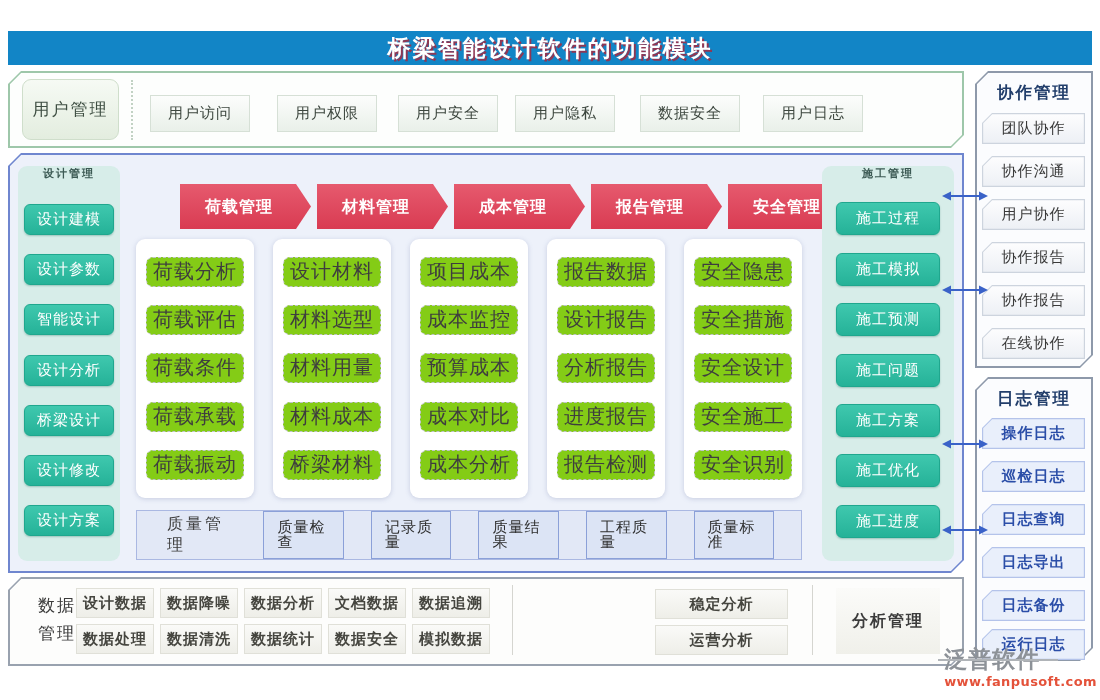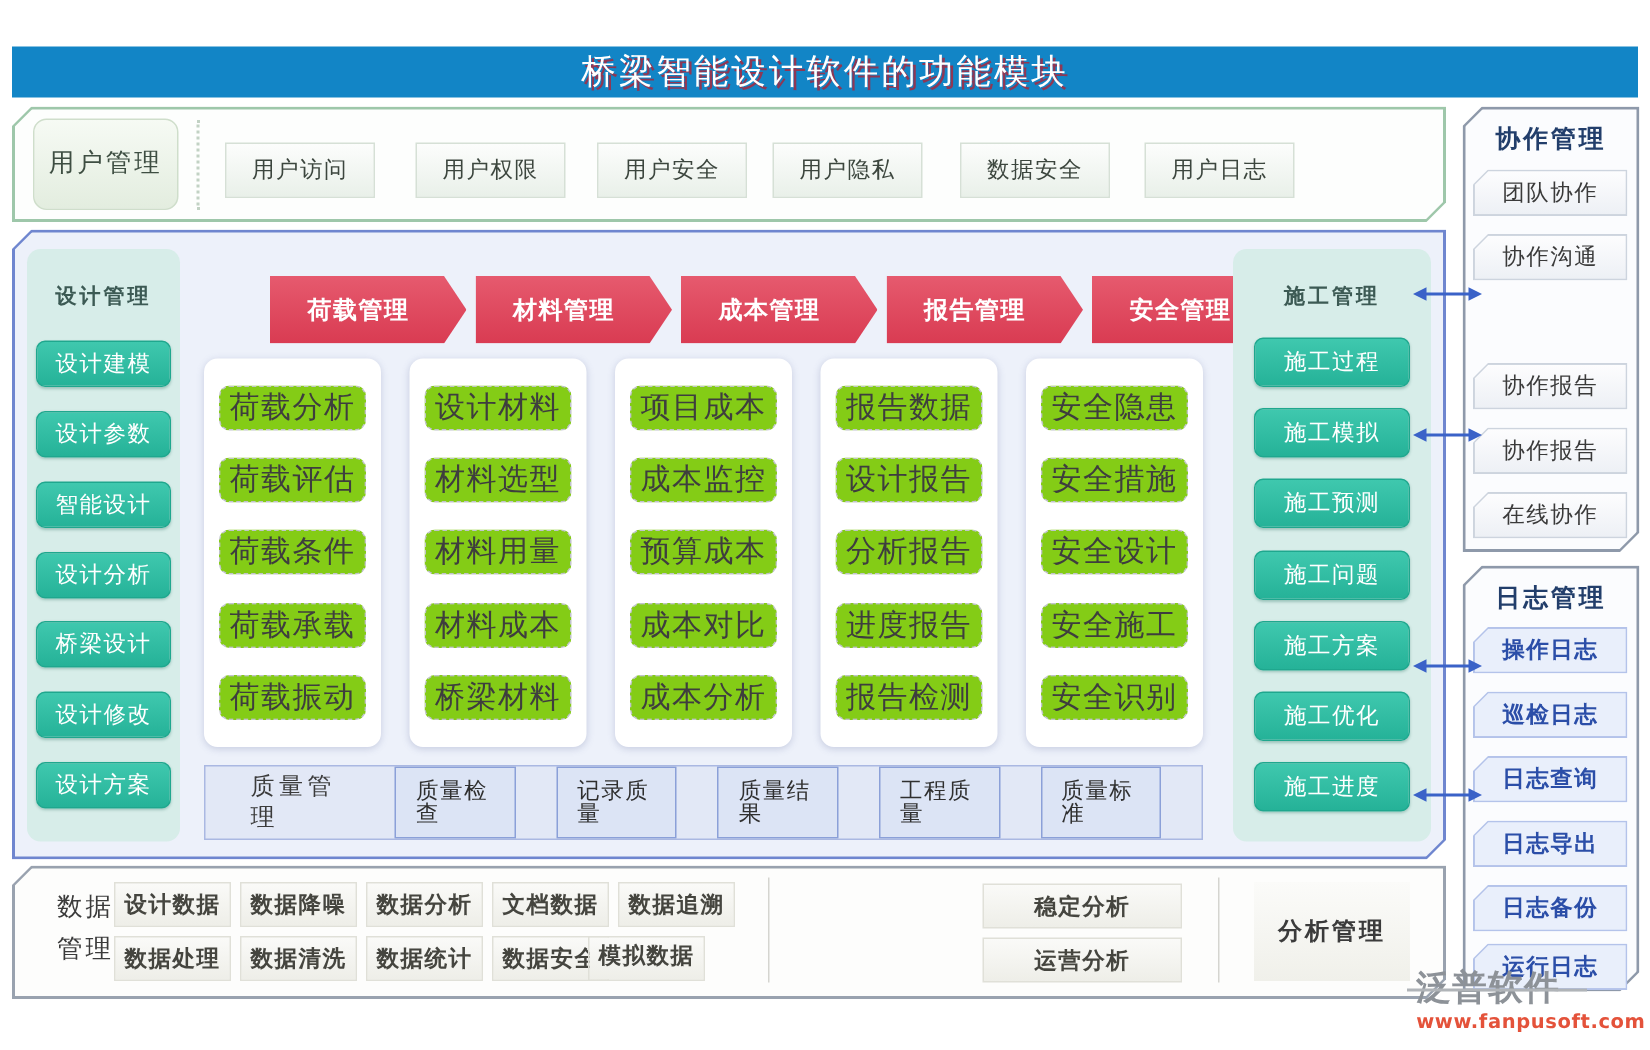--- a/index.html
+++ b/index.html
@@ -8,21 +8,21 @@
     position:relative; width:1100px; height:700px; margin:0 auto;
     background:#fff; overflow:hidden;
     font-family:"DejaVu Sans", sans-serif;
   }
   .abs { position:absolute; }
 
   
   .title-bar {
     left:8px; top:31px; width:1084px; height:34px;
     background:#1285c6; color:#fff; text-align:center;
-    font-size:23px; font-weight:normal; line-height:34px; letter-spacing:2px;
+    font-size:23px; font-weight:bold; line-height:34px; letter-spacing:2px;
     text-shadow:2px 2px 0 rgba(185,30,45,.75);
   }
 
   
   .ch { clip-path:polygon(13px 0, 100% 0, 100% calc(100% - 13px), calc(100% - 13px) 100%, 0 100%, 0 13px); }
   .ch > .in { position:absolute; inset:1.6px; clip-path:polygon(12px 0, 100% 0, 100% calc(100% - 12px), calc(100% - 12px) 100%, 0 100%, 0 12px); }
 
   .top-panel    { left:8px;   top:71px;  width:956px; height:77px;  background:#9ec7aa; }
   .top-panel .in{ background:#fdfefd; }
   .main-panel   { left:8px;   top:153px; width:956px; height:420px; background:#6f86cf; }
@@ -50,21 +50,21 @@
     font-size:15px; text-align:center; line-height:35px; letter-spacing:1px;
   }
 
   
   .teal-side {
     background:#d7ede9; border-radius:9px;
     display:flex; flex-direction:column; align-items:center;
   }
   .design-side { left:18px;  top:166px; width:102px; height:395px; }
   .constr-side { left:822px; top:166px; width:132px; height:395px; }
-  .side-hd { margin-top:23px; font-size:14px; font-weight:600; color:#3c5a54; letter-spacing:2px; }
+  .side-hd { margin-top:0; font-size:11px; font-weight:600; color:#3c5a54; letter-spacing:2px; }
   .side-btns { flex:1; width:100%; display:flex; flex-direction:column; justify-content:space-evenly; align-items:center; padding:4px 0 6px; }
   .tbtn {
     display:block; background:linear-gradient(180deg,#3fc8ae,#25b298);
     border:1px solid #1fa78e; border-radius:6px; color:#fff;
     font-size:15px; text-align:center; letter-spacing:1px;
     box-shadow:0 1px 2px rgba(0,90,70,.28); cursor:default;
   }
   .design-side .tbtn { width:90px;  height:31px; line-height:29px; }
   .constr-side .tbtn { width:104px; height:33px; line-height:31px; }
 
@@ -245,20 +245,23 @@
   <div class="abs ch collab-panel">
       <div class="in"></div>
     </div>
   <div class="abs col-hd" style="left:975px; top:82px; width:118px;">协作管理</div>
   <div class="abs fold collab-item" style="left:982px; top:113px;">
       <div class="fin">团队协作</div>
     </div>
   <div class="abs fold collab-item" style="left:982px; top:156px;">
       <div class="fin">协作沟通</div>
     </div>
+  <div class="abs fold collab-item" style="left:982px; top:199px;">
+      <div class="fin">用户协作</div>
+    </div>
   <div class="abs fold collab-item" style="left:982px; top:242px;">
       <div class="fin">协作报告</div>
     </div>
   <div class="abs fold collab-item" style="left:982px; top:285px;">
       <div class="fin">协作报告</div>
     </div>
   <div class="abs fold collab-item" style="left:982px; top:328px;">
       <div class="fin">在线协作</div>
     </div>
 
@@ -315,21 +318,21 @@
   </div>
   <div class="abs gbtn" style="left:76px;  top:588px; width:78px;">设计数据</div>
   <div class="abs gbtn" style="left:160px; top:588px; width:78px;">数据降噪</div>
   <div class="abs gbtn" style="left:244px; top:588px; width:78px;">数据分析</div>
   <div class="abs gbtn" style="left:328px; top:588px; width:78px;">文档数据</div>
   <div class="abs gbtn" style="left:412px; top:588px; width:78px;">数据追溯</div>
   <div class="abs gbtn" style="left:76px;  top:624px; width:78px;">数据处理</div>
   <div class="abs gbtn" style="left:160px; top:624px; width:78px;">数据清洗</div>
   <div class="abs gbtn" style="left:244px; top:624px; width:78px;">数据统计</div>
   <div class="abs gbtn" style="left:328px; top:624px; width:78px;">数据安全</div>
-  <div class="abs gbtn" style="left:392px; top:624px; width:78px;font-family:Liberation Mono, monospace;">模拟数据</div>
+  <div class="abs gbtn" style="left:412px; top:624px; width:78px;">模拟数据</div>
   <div class="abs vdiv" style="left:512px;"></div>
   <div class="abs gbtn" style="left:655px; top:589px; width:133px;">稳定分析</div>
   <div class="abs gbtn" style="left:655px; top:625px; width:133px;">运营分析</div>
   <div class="abs vdiv" style="left:812px;"></div>
   <div class="abs ana-label">
     <span>分析</span>
     <span>管理</span>
   </div>
 
   <div class="abs logo">

